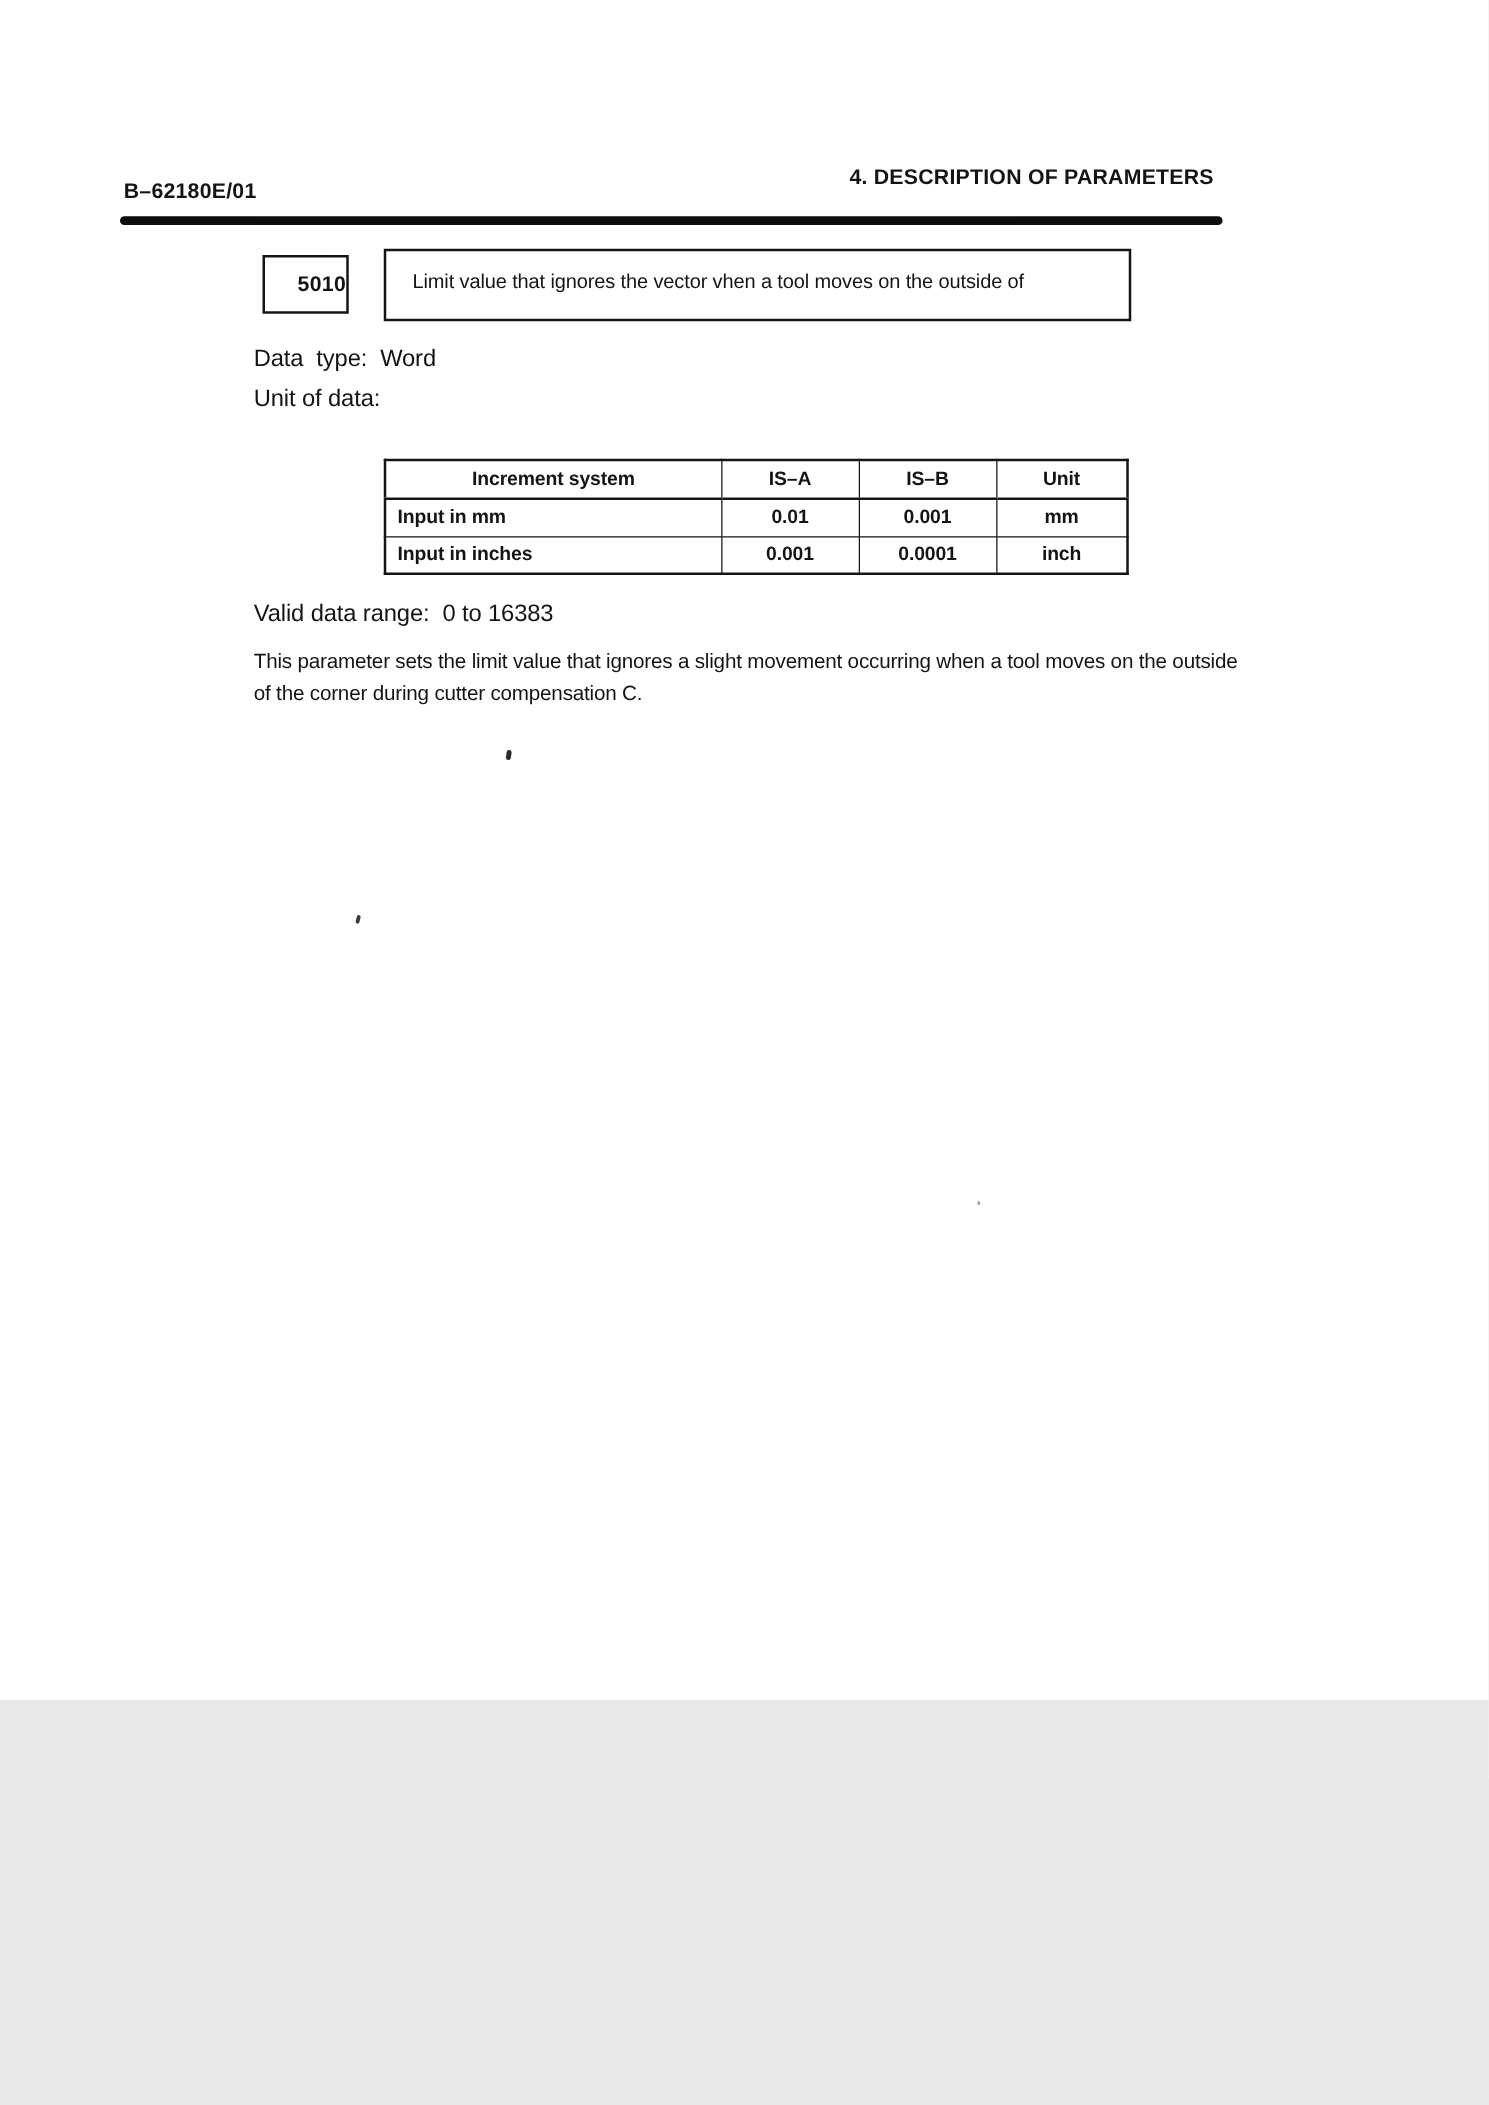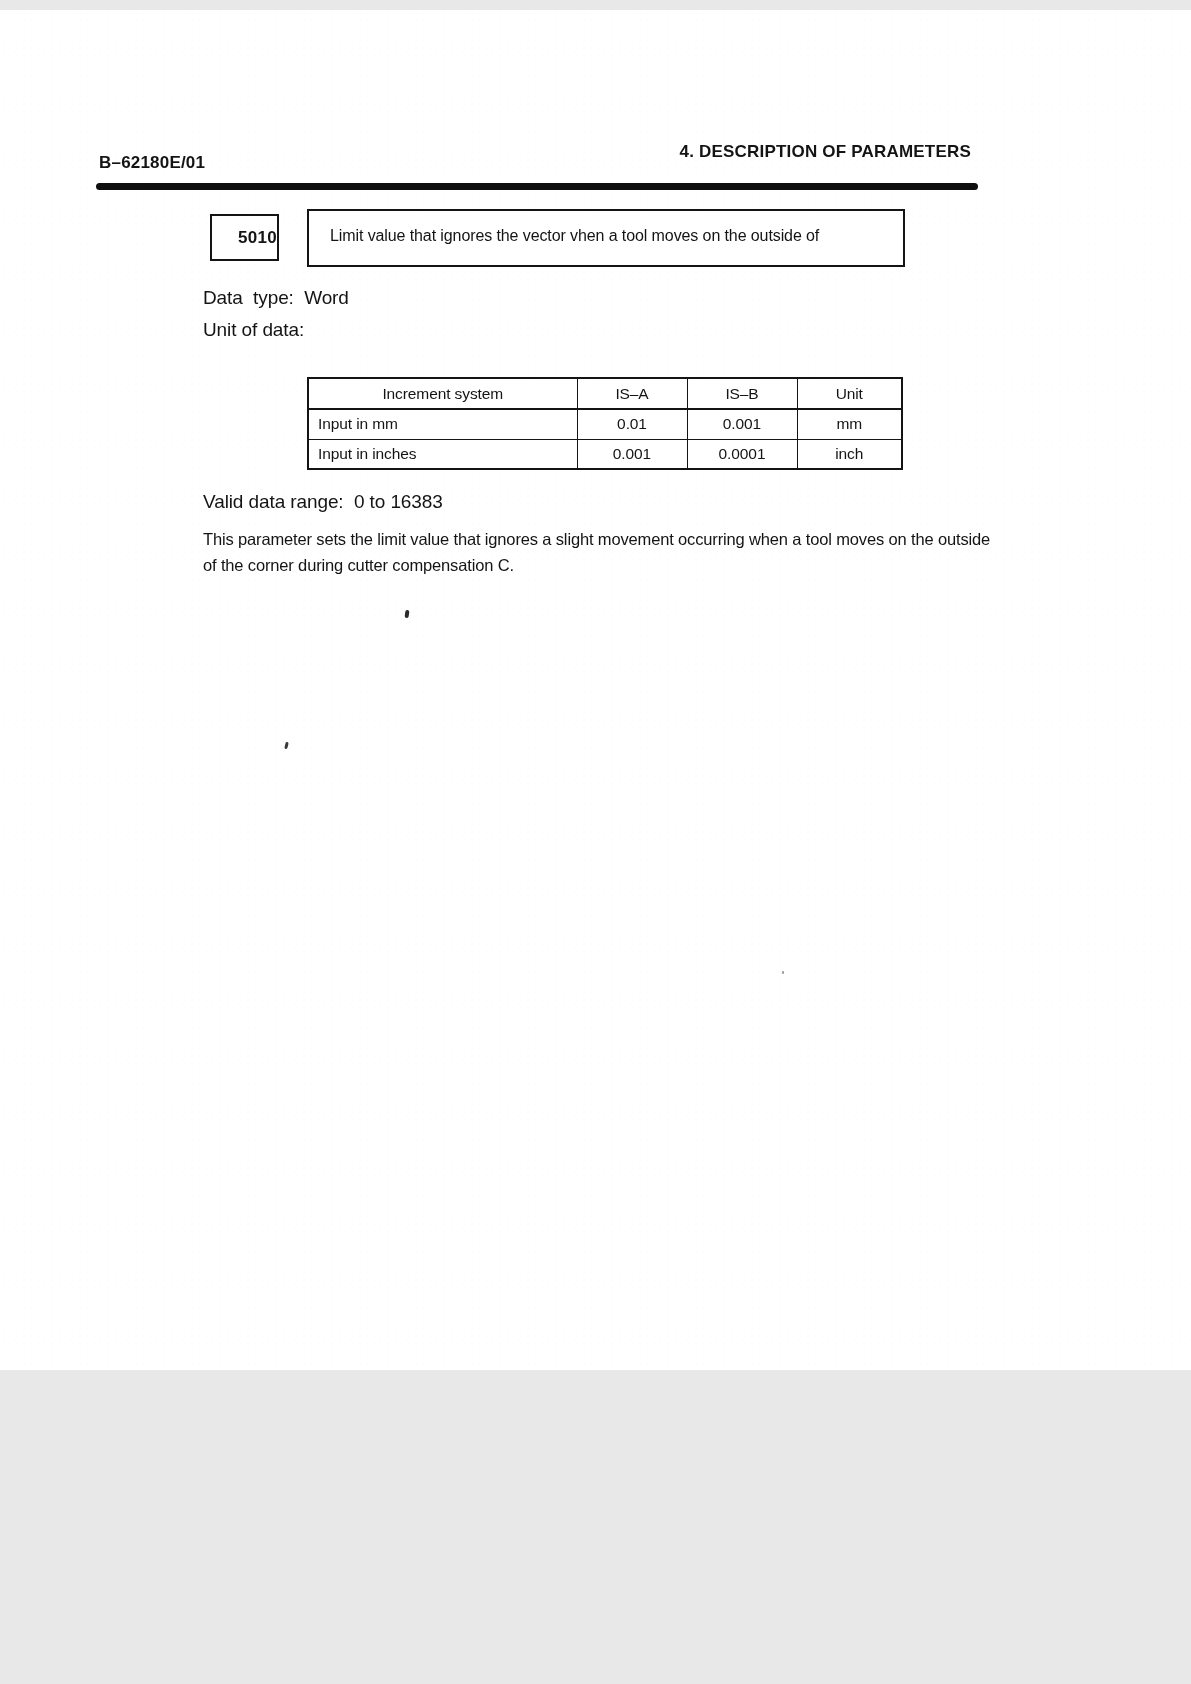--- a/index.html
+++ b/index.html
@@ -1,20 +1,20 @@
 <!DOCTYPE html>
 <html><head>
 <meta charset="utf-8">
 <style>
   html, body { margin: 0; padding: 0; background: #e8e8e8; }
   .page {
     position: relative;
     width: 1191px;
     height: 1360px;
-    margin: 10px auto;
+    margin: 0 auto;
     background: #ffffff;
     background-image: radial-gradient(rgba(0,0,0,0.012) 1px, transparent 1px);
     background-size: 7px 7px;
     font-family: "Liberation Sans", "DejaVu Sans", sans-serif;
     color: #141414;
     overflow: hidden;
   }
   .hdr-left {
     position: absolute; left: 99px; top: 143px;
     font-size: 17px; font-weight: 700; letter-spacing: 0.2px;
@@ -54,21 +54,21 @@
   .unit-table {
     position: absolute; left: 307px; top: 367px;
     border-collapse: collapse; table-layout: fixed;
     background: #fff;
     border: 2.5px solid #141414;
     font-size: 15.5px; letter-spacing: -0.1px;
   }
   .unit-table td {
     border: 1.5px solid #141414;
     height: 30px; padding: 0; box-sizing: border-box;
-    text-align: center; vertical-align: middle; font-weight: 400;
+    text-align: center; vertical-align: middle; font-weight: 700;
   }
   .unit-table tr.hdr td { height: 31px; border-bottom: 2.5px solid #141414; }
   .unit-table td.c0 { width: 269px; }
   .unit-table td.c1 { width: 110px; }
   .unit-table td.c2 { width: 110px; }
   .unit-table td.c3 { width: 105px; }
   .unit-table td.left { text-align: left; padding-left: 9px; }
   .body-par {
     position: absolute; left: 203px; top: 516px;
     font-size: 16.5px; line-height: 26px; letter-spacing: -0.15px;

